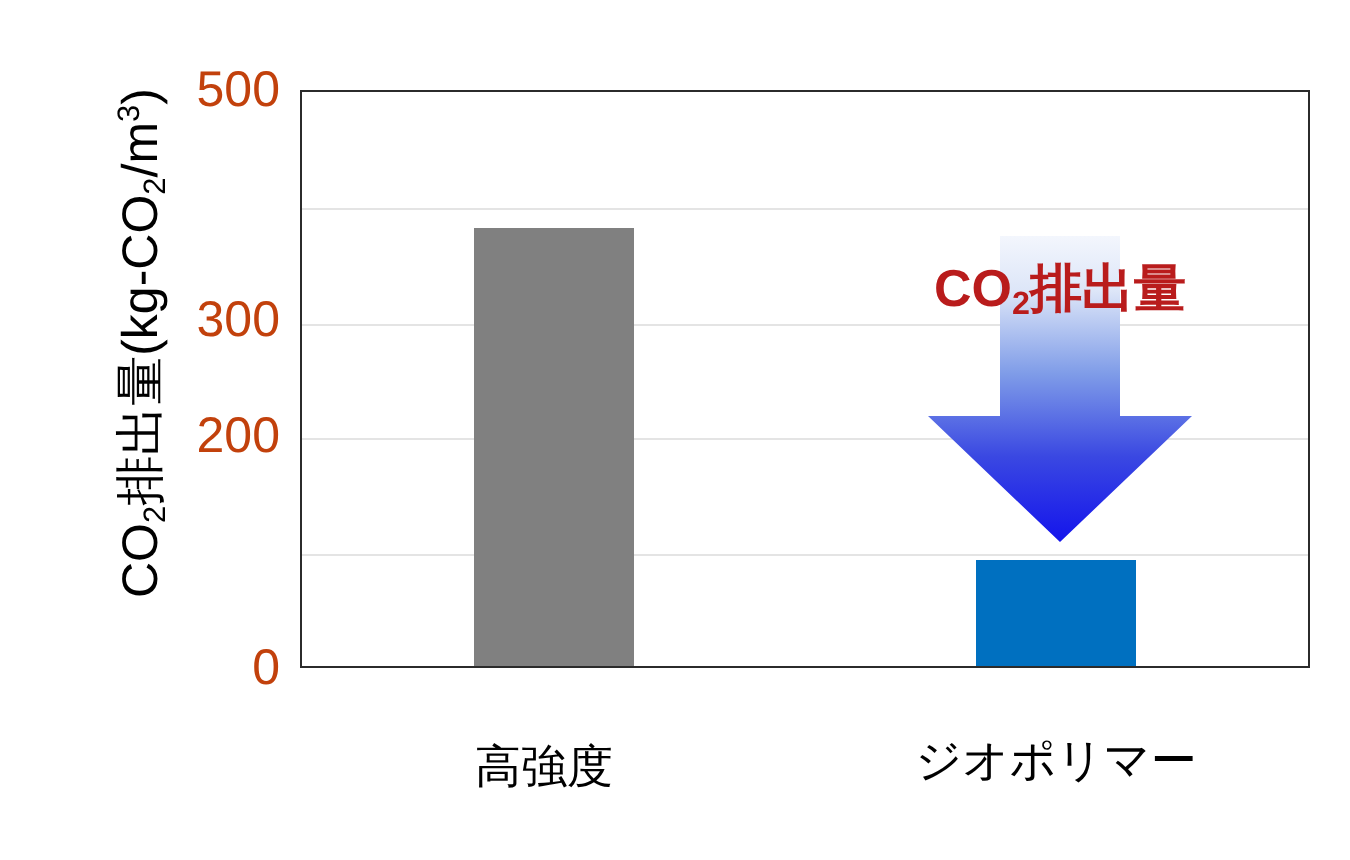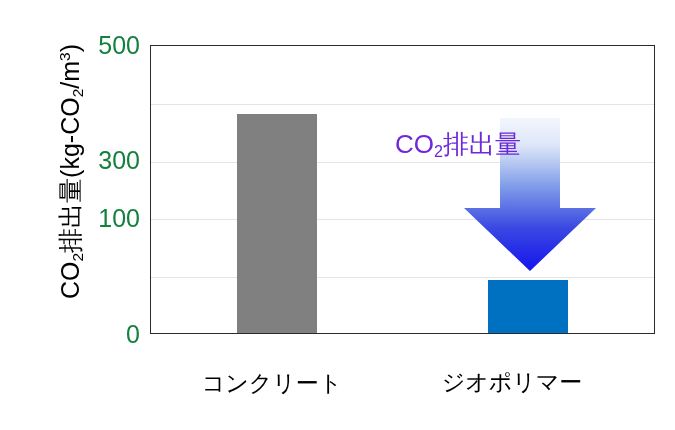--- a/index.html
+++ b/index.html
@@ -50,21 +50,21 @@
     top: -9px;
   }
 
   
   .y-tick {
     position: absolute;
     right: 0;
     width: 100%;
     text-align: right;
     font-size: 25px;
-    color: #15803d;
+    color: #c2410c;
     line-height: 1;
   }
   #y-ticks {
     position: absolute;
     left: 62px;
     top: 0;
     width: 78px;
     height: 430px;
   }
 
@@ -109,24 +109,26 @@
     top: 118px;
     width: 136px;
     height: 155px;
     pointer-events: none;
   }
   #annotation-text {
     position: absolute;
     left: 395px;
     top: 128px;
     width: 270px;
+    text-align: center;
     font-size: 26px;
     line-height: 1.28;
-    color: #6d28d9;
+    color: #b91c1c;
     white-space: nowrap;
+    font-weight: bold;
   }
   #annotation-text sub {
     font-size: 0.62em;
     vertical-align: baseline;
     position: relative;
     top: 4px;
   }
   .ann-line { display: block; }
 </style>
 </head>
@@ -134,38 +136,39 @@
 
 <div id="chart-root">
 
   <div class="y-axis-title">
     <span>CO</span><sub>2</sub><span>排出量(kg-CO</span><sub>2</sub><span>/m</span><sup>3</sup><span>)</span>
   </div>
 
   <div id="y-ticks">
     <div class="y-tick" style="top:33px">500</div>
     <div class="y-tick" style="top:148px">300</div>
-    <div class="y-tick" style="top:206px">100</div>
+    <div class="y-tick" style="top:206px">200</div>
     <div class="y-tick" style="top:322px">0</div>
   </div>
 
   <div id="plot-area">
     <div class="gridline" style="top:57.8px"></div>
     <div class="gridline" style="top:115.6px"></div>
     <div class="gridline" style="top:173.4px"></div>
     <div class="gridline" style="top:231.2px"></div>
 
     <div class="bar" id="bar-0" style="height: 219.268px; width: 80px; left: 85.75px; background: rgb(128, 128, 128);"></div>
     <div class="bar" id="bar-1" style="height: 52.808px; width: 80px; left: 337.25px; background: rgb(0, 112, 192);"></div>
   </div>
 
   <div class="x-label" style="left:182px; top:340px; width:180px;">
+    <span class="ann-line">高強度</span>
     <span class="ann-line">コンクリート</span>
   </div>
-  <div class="x-label" style="left:422px; top:368px; width:180px;">ジオポリマー</div>
+  <div class="x-label" style="left:438px; top:368px; width:180px;font-family:Liberation Mono, monospace;">ジオポリマー</div>
 
   <svg id="annotation-arrow" viewBox="0 0 136 155" preserveAspectRatio="none">
     <defs>
       <linearGradient id="arrowGrad" x1="0" y1="0" x2="0" y2="1">
         <stop offset="0%" stop-color="#f3f6fd"></stop>
         <stop offset="18%" stop-color="#dde6f8"></stop>
         <stop offset="45%" stop-color="#7f9ce8"></stop>
         <stop offset="72%" stop-color="#3a48e2"></stop>
         <stop offset="100%" stop-color="#1414ec"></stop>
       </linearGradient>

